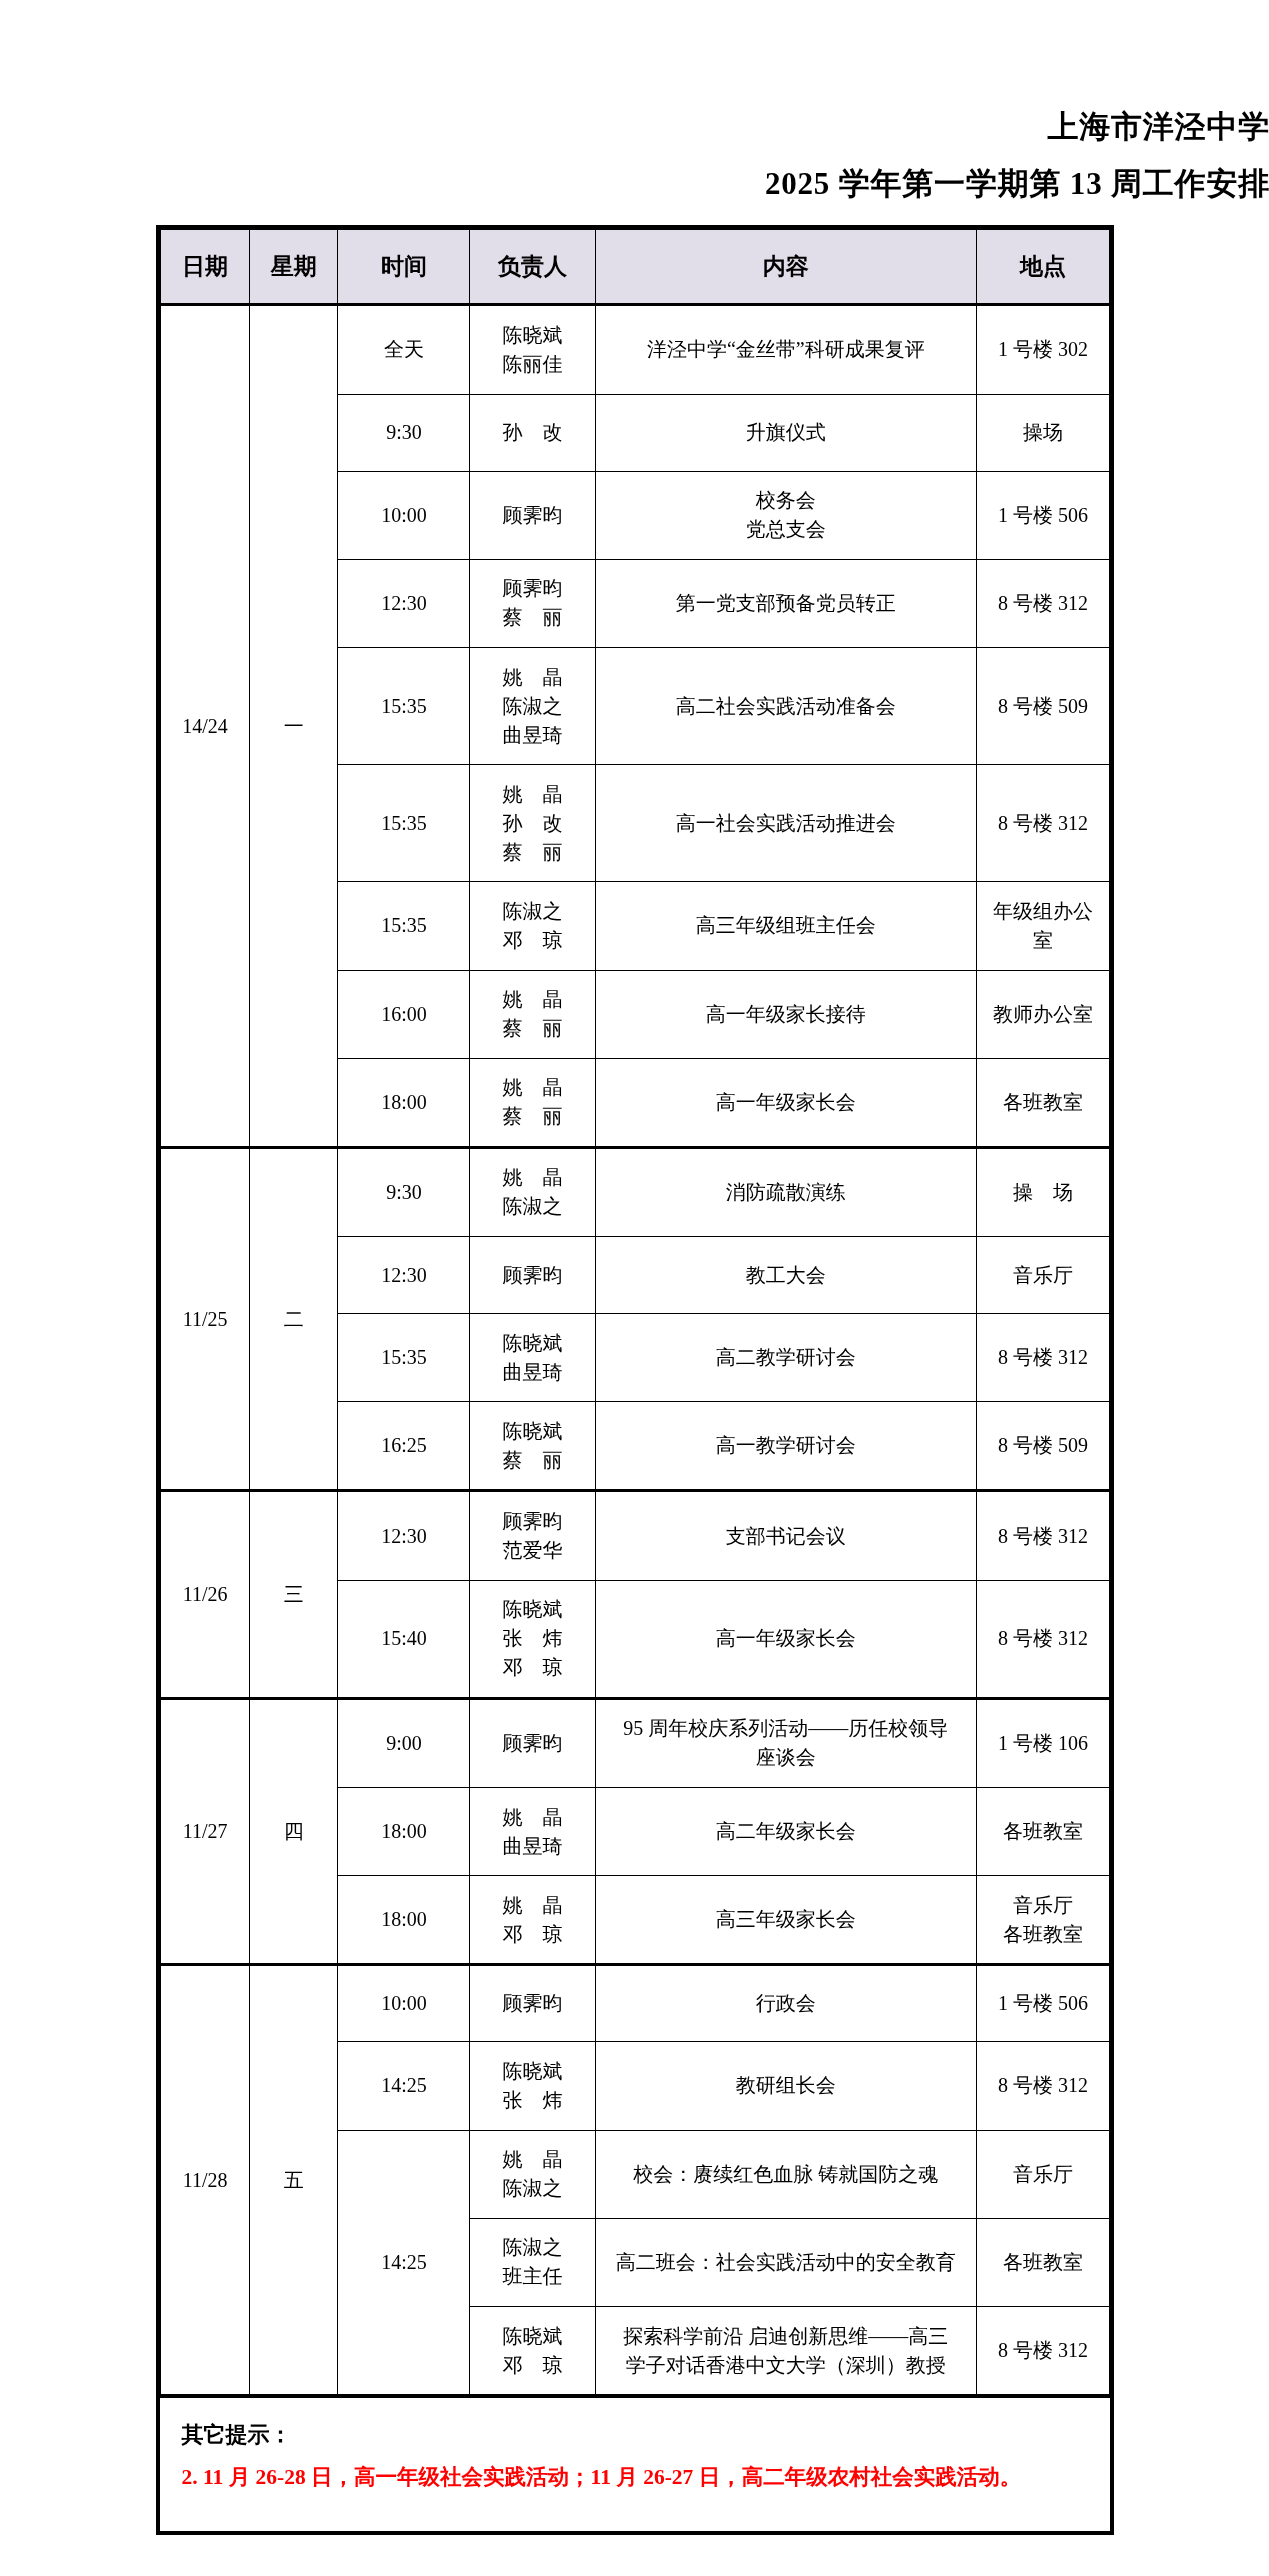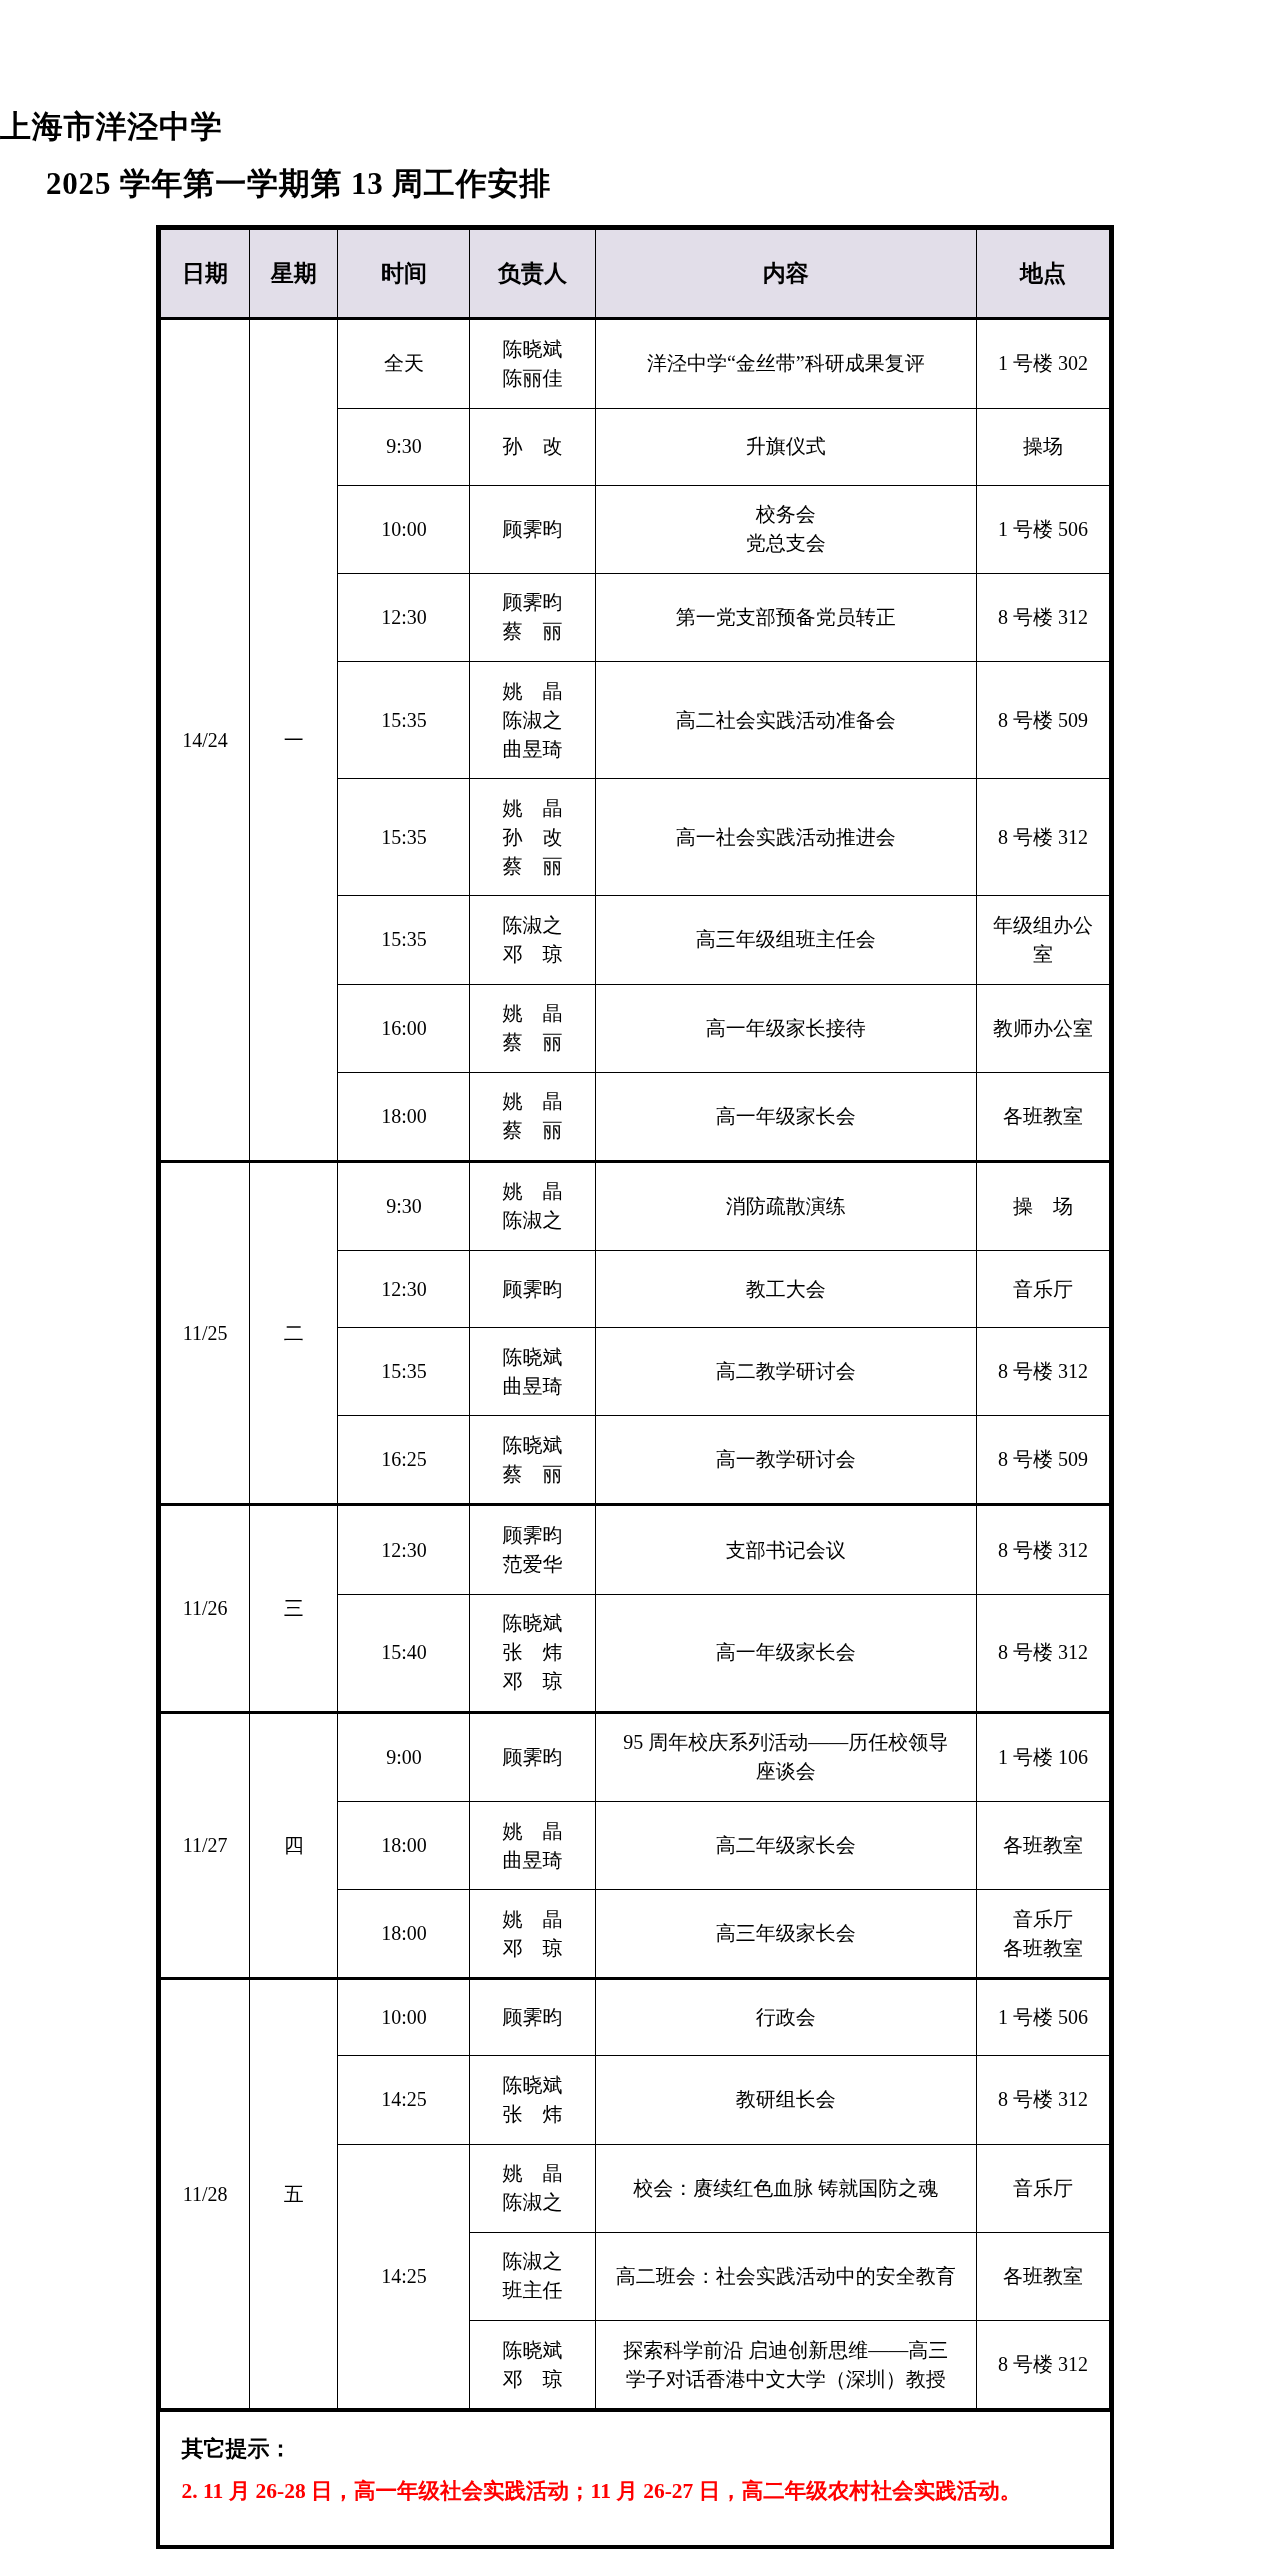--- a/index.html
+++ b/index.html
@@ -7,21 +7,21 @@
   .page {
     position: relative;
     width: 1270px;
     height: 2576px;
     margin: 0 auto;
     background: #ffffff;
     overflow: hidden;
     color: #000;
     font-family: "Liberation Serif", "DejaVu Serif", serif;
   }
-  .titles { padding-top: 106px; text-align: left; }
+  .titles { padding-top: 106px; text-align: right; }
   .title-line1 {
     font-size: 31px; font-weight: bold; margin: 0 0 15.4px 0; letter-spacing: 0.8px;
     font-family: "Liberation Serif", "DejaVu Serif", serif;
   }
   .title-line2 {
     font-size: 31px; font-weight: bold; margin: 0; letter-spacing: 0.8px;
     font-family: "Liberation Serif", "DejaVu Serif", serif;
     padding-left: 46px;
   }
   .sheet {
@@ -41,21 +41,21 @@
   col.c-person   { width: 13.2%; }
   col.c-content  { width: 40.2%; }
   col.c-location { width: 14.0%; }
   th, td {
     border: 1.5px solid #000;
     text-align: center;
     vertical-align: middle;
   }
   th {
     background: var(--header-bg, #e2dee9);
-    height: 89px;
+    height: 75px;
     font-size: 23px;
     font-weight: bold;
     font-family: "Liberation Sans", "DejaVu Sans", sans-serif;
   }
   td {
     height: 77px;
     font-size: 20px;
     line-height: 29px;
     padding: 14.6px 6.1px;
     white-space: pre-line;

